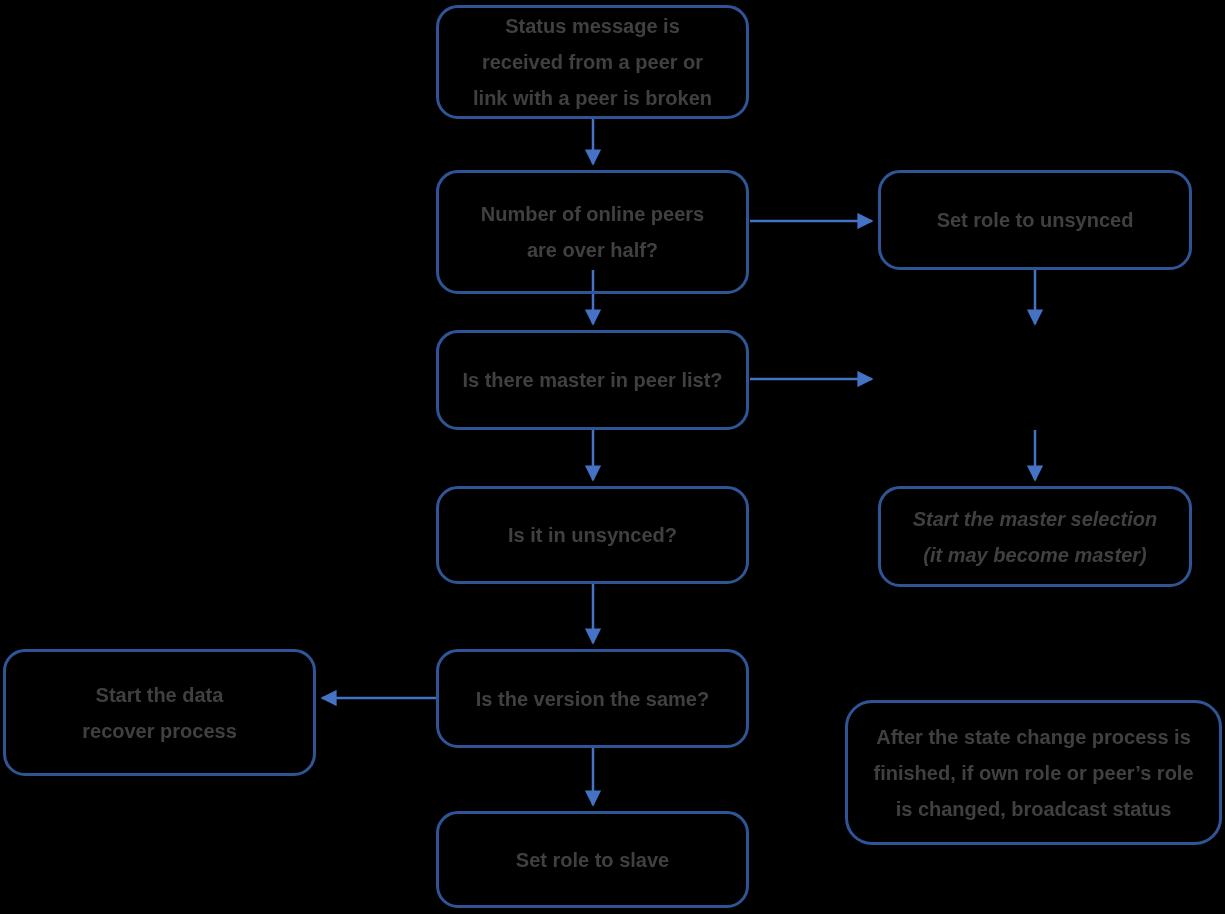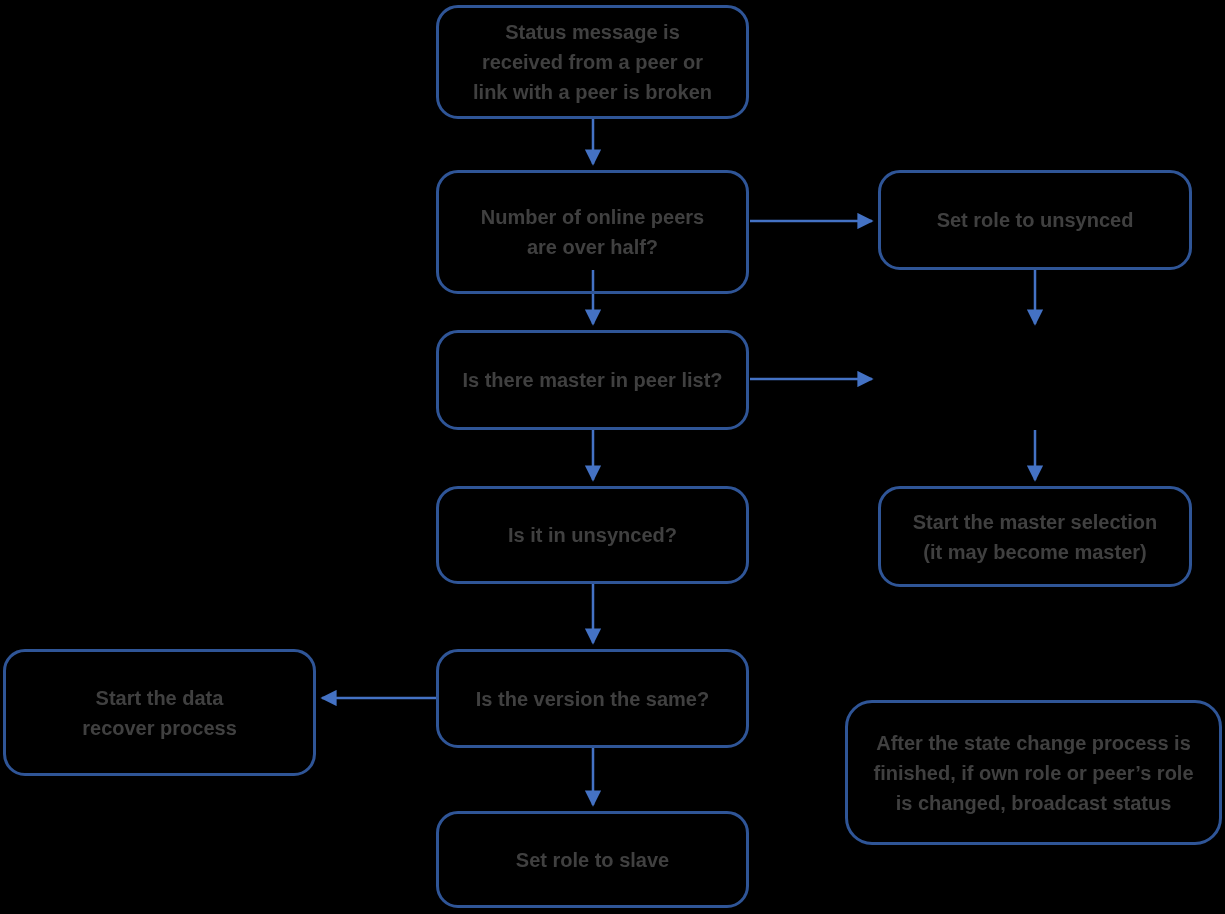--- a/index.html
+++ b/index.html
@@ -28,21 +28,21 @@
     box-sizing: border-box;
     border: 3.5px solid #2F5597;
     border-radius: 22px;
     display: flex;
     align-items: center;
     justify-content: center;
     text-align: center;
     color: #404040;
     font-weight: bold;
     font-size: 20px;
-    line-height: 30px;
+    line-height: 36px;
     background: transparent;
   }
   .node span { display: inline-block; }
 
   
   #n-status-message   { left: 436px; top: 5px;   width: 313px; height: 114px; }
   #n-online-peers     { left: 436px; top: 170px; width: 313px; height: 124px; }
   #n-set-unsynced     { left: 878px; top: 170px; width: 314px; height: 100px; }
   #n-master-in-list   { left: 436px; top: 330px; width: 313px; height: 100px; }
   #n-received-status  { left: 878px; top: 330px; width: 314px; height: 100px; }
@@ -50,21 +50,21 @@
   #n-master-selection { left: 878px; top: 486px; width: 314px; height: 101px; }
   #n-data-recover     { left: 3px;   top: 649px; width: 313px; height: 127px;  }
   #n-version-same     { left: 436px; top: 649px; width: 313px; height: 99px;  }
   #n-set-slave        { left: 436px; top: 811px; width: 313px; height: 97px;  }
   #n-broadcast-note   { left: 845px; top: 700px; width: 377px; height: 145px; border-radius: 27px; }
 
   
   #n-status-message span   { max-width: 252px; }
   #n-online-peers span     { max-width: 240px; }
   #n-received-status span  { max-width: 272px; }
-  #n-master-selection span { max-width: 258px; }
+  #n-master-selection span { max-width: 258px; font-style: italic; }
   #n-data-recover span     { max-width: 168px; }
   #n-broadcast-note span   { max-width: 336px; }
   #n-version-same span, #n-master-in-list span,
   #n-in-unsynced span, #n-set-unsynced span, #n-set-slave span { max-width: 290px; }
 
   .edge {
     stroke: #4472C4;
     stroke-width: 2.5;
     fill: none;
   }

